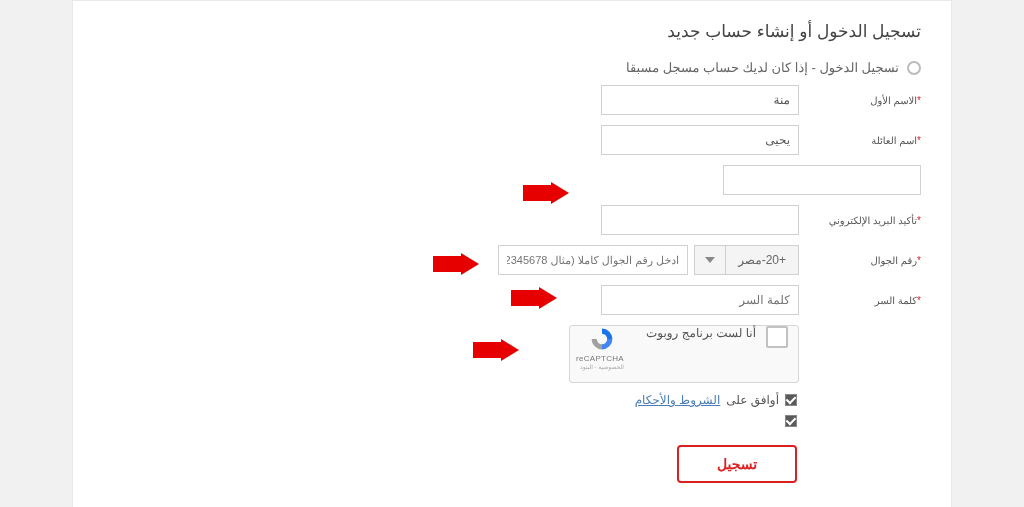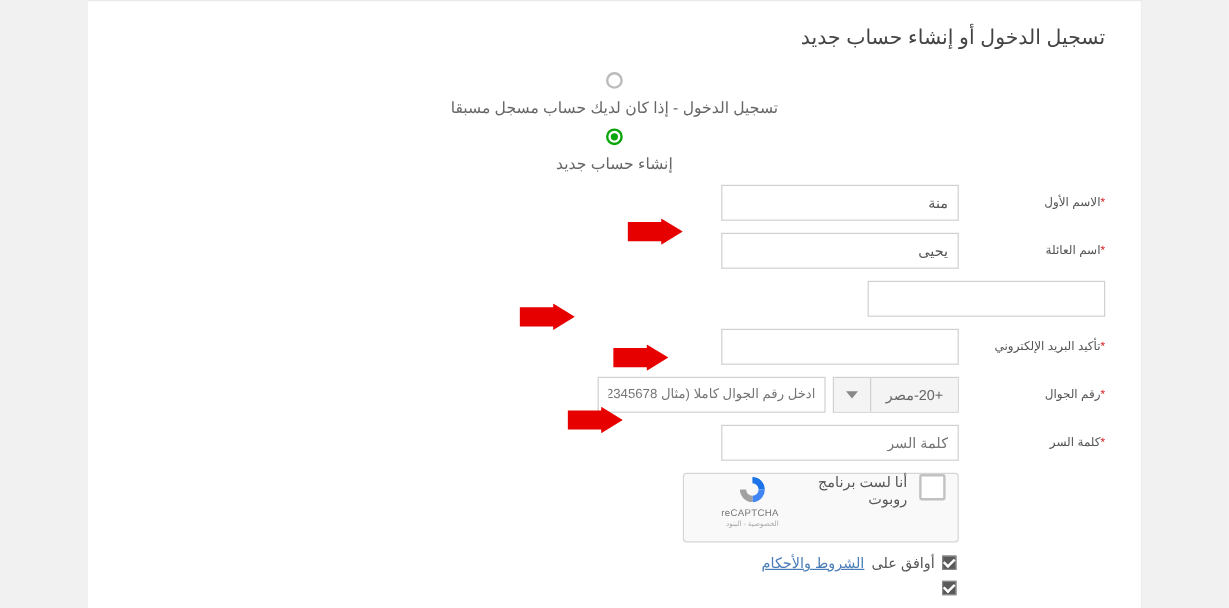--- a/index.html
+++ b/index.html
@@ -24,21 +24,20 @@
     margin-bottom: 18px;
     text-align: right;
   }
   .radio-row {
     display: flex;
     align-items: center;
     gap: 8px;
     margin-bottom: 10px;
     font-size: 13px;
     color: #666;
-    flex-direction: column;
   }
   .radio-outer {
     width: 14px; height: 14px;
     border-radius: 50%;
     border: 2px solid #bbb;
     display: inline-flex;
     align-items: center;
     justify-content: center;
   }
   .radio-outer.sel { border-color: #0aa60a; }
@@ -133,21 +132,20 @@
   }
   .recaptcha-label {
     flex: 1;
     font-size: 12px;
     color: #555;
     text-align: right;
   }
   .recaptcha-badge {
     width: 44px;
     text-align: center;
-    margin-left: 25px;
   }
   .recaptcha-badge .rc-icon {
     width: 26px; height: 26px;
     margin: 0 auto 2px auto;
   }
   .recaptcha-badge .t1 { font-size: 8px; color: #777; letter-spacing: 0.3px; }
   .recaptcha-badge .t2 { font-size: 6px; color: #aaa; }
   .check-row {
     display: flex;
     align-items: center;
@@ -194,26 +192,20 @@
 </style>
 </head>
 <body>
 
 <div class="page" style="position:relative;">
   <div class="title">تسجيل الدخول أو إنشاء حساب جديد</div>
 
   <div class="radio-row">
     <span class="radio-outer"></span>
     <span>تسجيل الدخول - إذا كان لديك حساب مسجل مسبقا</span>
-  </div>
-  <div class="radio-row">
-    <span class="radio-outer sel">
-        <span class="radio-inner"></span>
-      </span>
-    <span>إنشاء حساب جديد</span>
   </div>
 
   <div class="form">
     <div class="form-row">
       <div class="label"><span class="req">*</span><span>الاسم الأول</span></div>
       <input class="input w1" value="منة" style="">
     </div>
     <div class="form-row">
       <div class="label"><span class="req">*</span><span>اسم العائلة</span></div>
       <input class="input w1" value="يحيى" style="">

